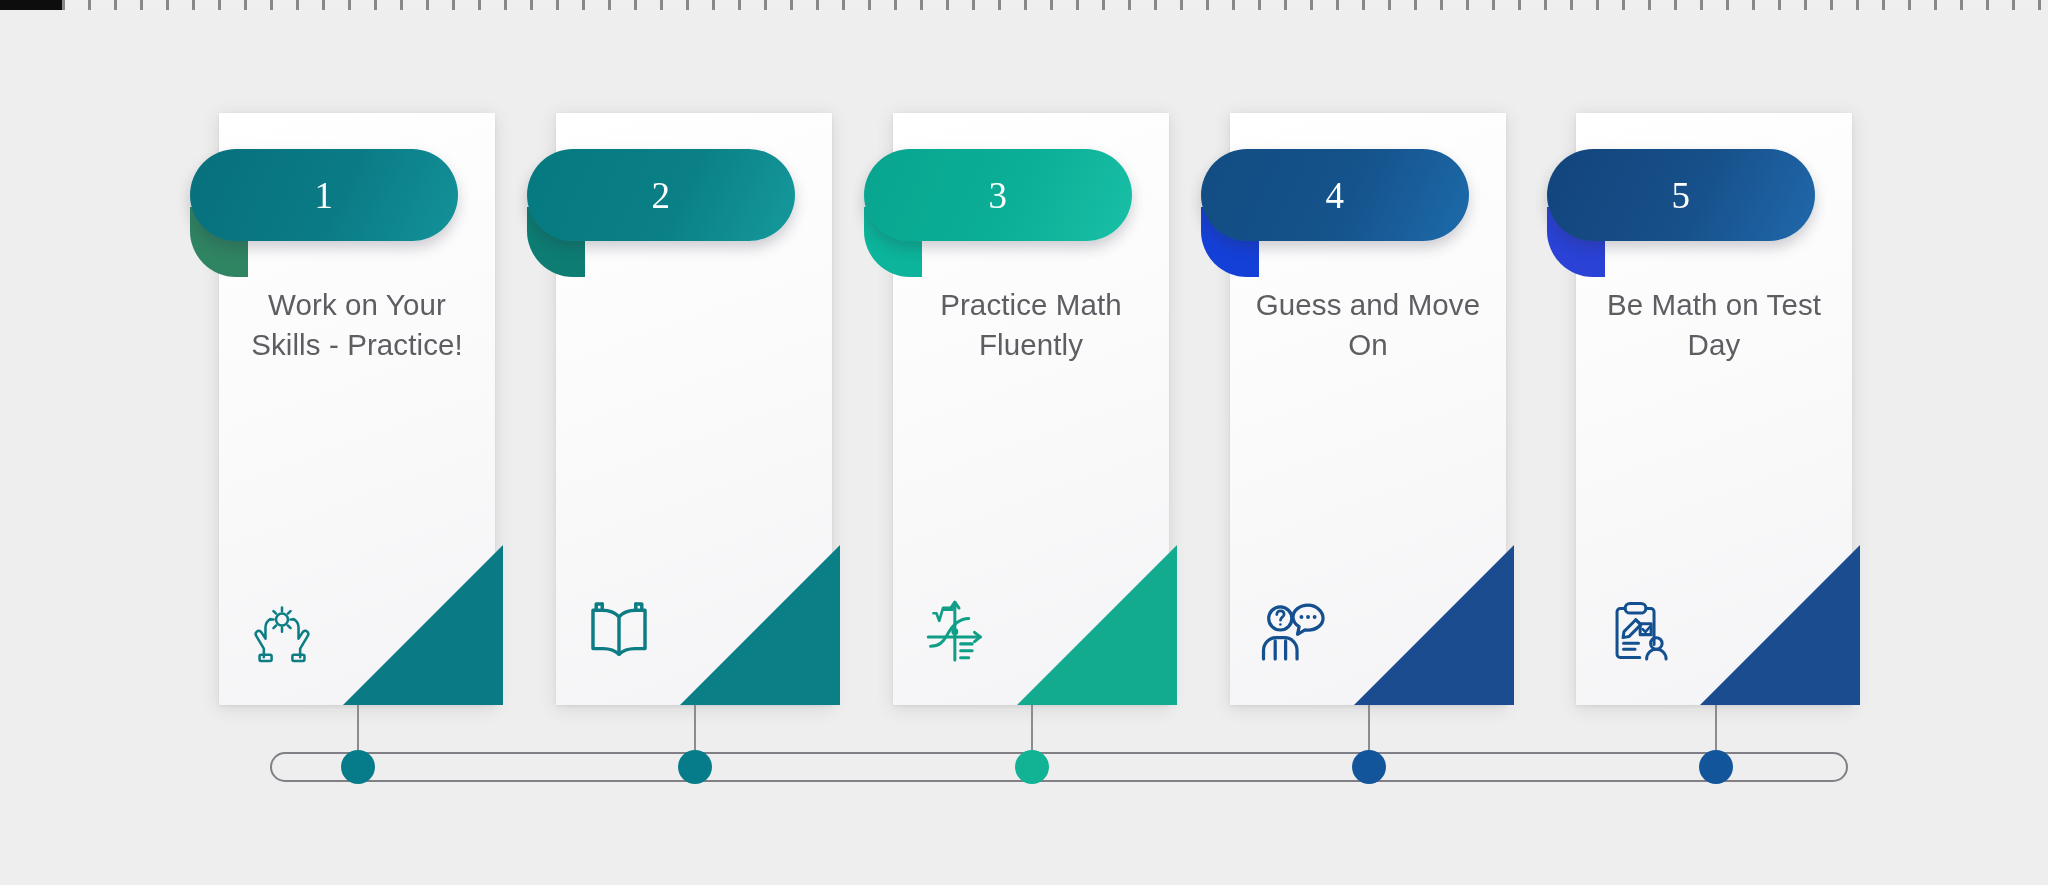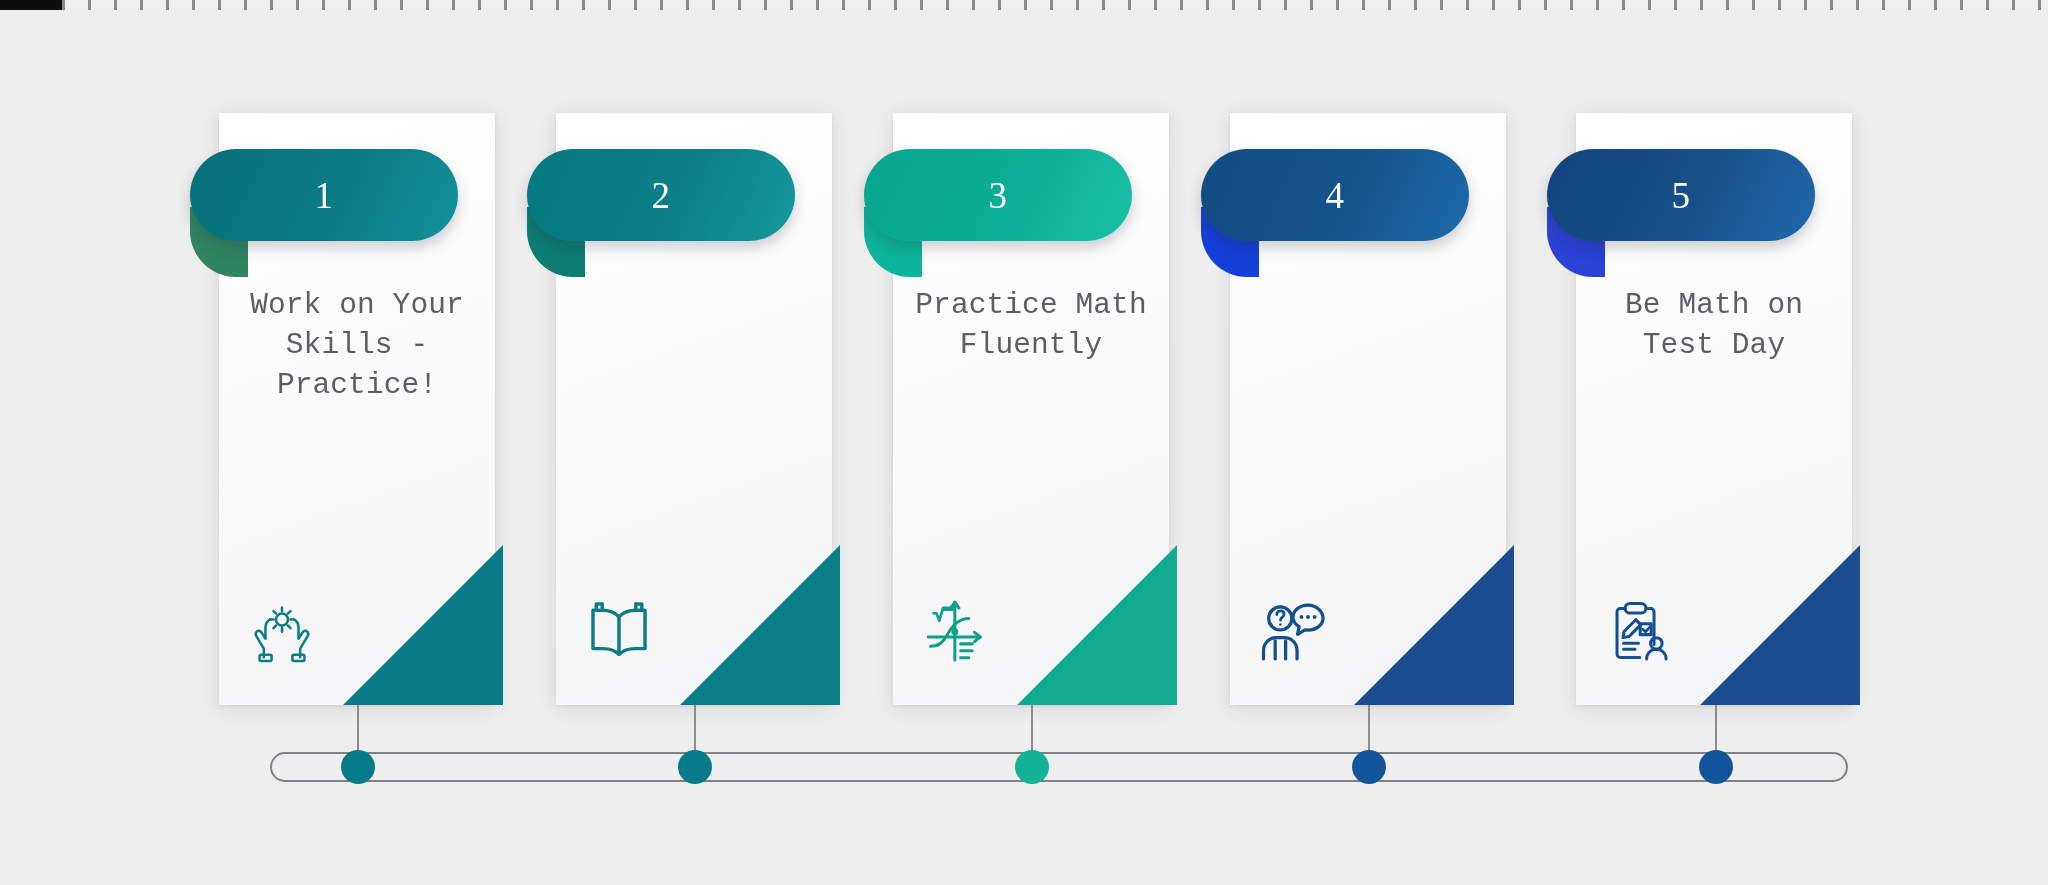--- a/index.html
+++ b/index.html
@@ -125,21 +125,21 @@
     letter-spacing: .5px;
   }
 
   .card-title {
     position: absolute;
     left: 18px;
     right: 18px;
     top: 172px;
     text-align: center;
     color: #5d5d62;
-    font-family: Liberation Mono, monospace;
+    font-family: Liberation Sans, sans-serif;
     font-size: 29.5px;
     line-height: 40px;
     font-weight: 400;
     letter-spacing: .1px;
   }
 
   .card-icon {
     position: absolute;
     left: 26px;
     bottom: 38px;
@@ -256,20 +256,21 @@
         <div class="pill" style="--pill:#0bae96;--pill-dark:#08a58f;--pill-light:#19c0a6;">
           <span class="pill-number">3</span>
         </div>
       </div>
     </div>
     <div class="connector" style="left:1031px;"></div>
 
     <div class="step" style="left:1230px;">
       <div class="card-body"></div>
       <div class="corner-triangle" style="--tri:#1b4c8f;"></div>
+      <div class="card-title">Guess and Move On</div>
       <div class="card-icon">
         <svg viewBox="0 0 64 64" fill="none" stroke="#14508f" stroke-width="2.8" stroke-linecap="round" stroke-linejoin="round">
           <circle cx="21" cy="22" r="10"></circle>
           <path d="M18 18.6c0-1.9 1.4-3.2 3.2-3.2 1.8 0 3.1 1.2 3.1 2.9 0 2.6-3.1 2.6-3.1 5.2" stroke-width="2.4"></path>
           <circle cx="21.1" cy="27.2" r="1.1" fill="#14508f" stroke="none"></circle>
           <path d="M6.5 57v-7.5c0-6 4.9-10.9 10.9-10.9h7.2c6 0 10.9 4.9 10.9 10.9V57"></path>
           <path d="M16.6 57V41.5M25.6 57V41.5"></path>
           <path d="M45 10.5c-7.2 0-13 4.6-13 10.3 0 3.4 2.1 6.4 5.3 8.3l-1.4 6.6 6.5-3.8c.8.1 1.7.2 2.6.2 7.2 0 13-4.6 13-10.3S52.2 10.5 45 10.5z"></path>
           <circle cx="39.3" cy="20.8" r="1.7" fill="#14508f" stroke="none"></circle>
           <circle cx="45" cy="20.8" r="1.7" fill="#14508f" stroke="none"></circle>

